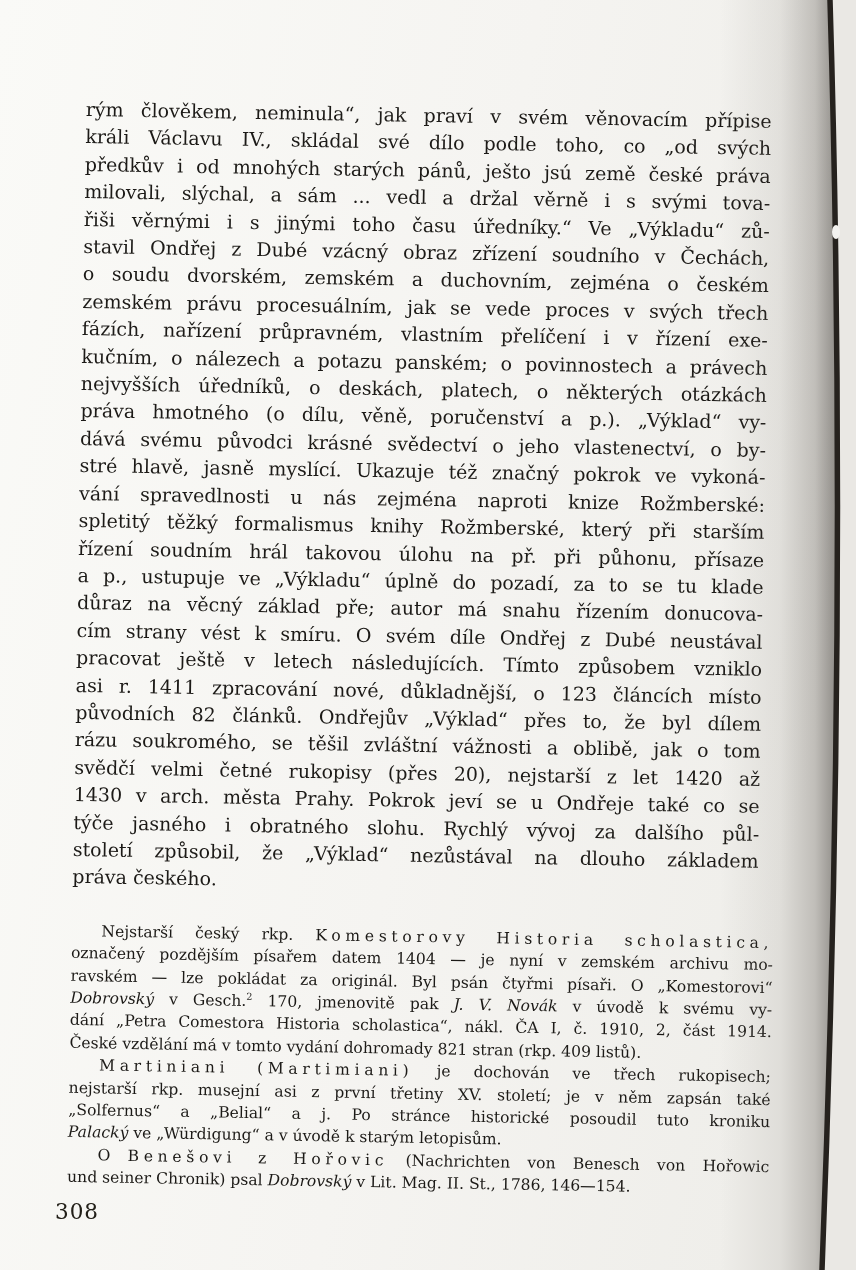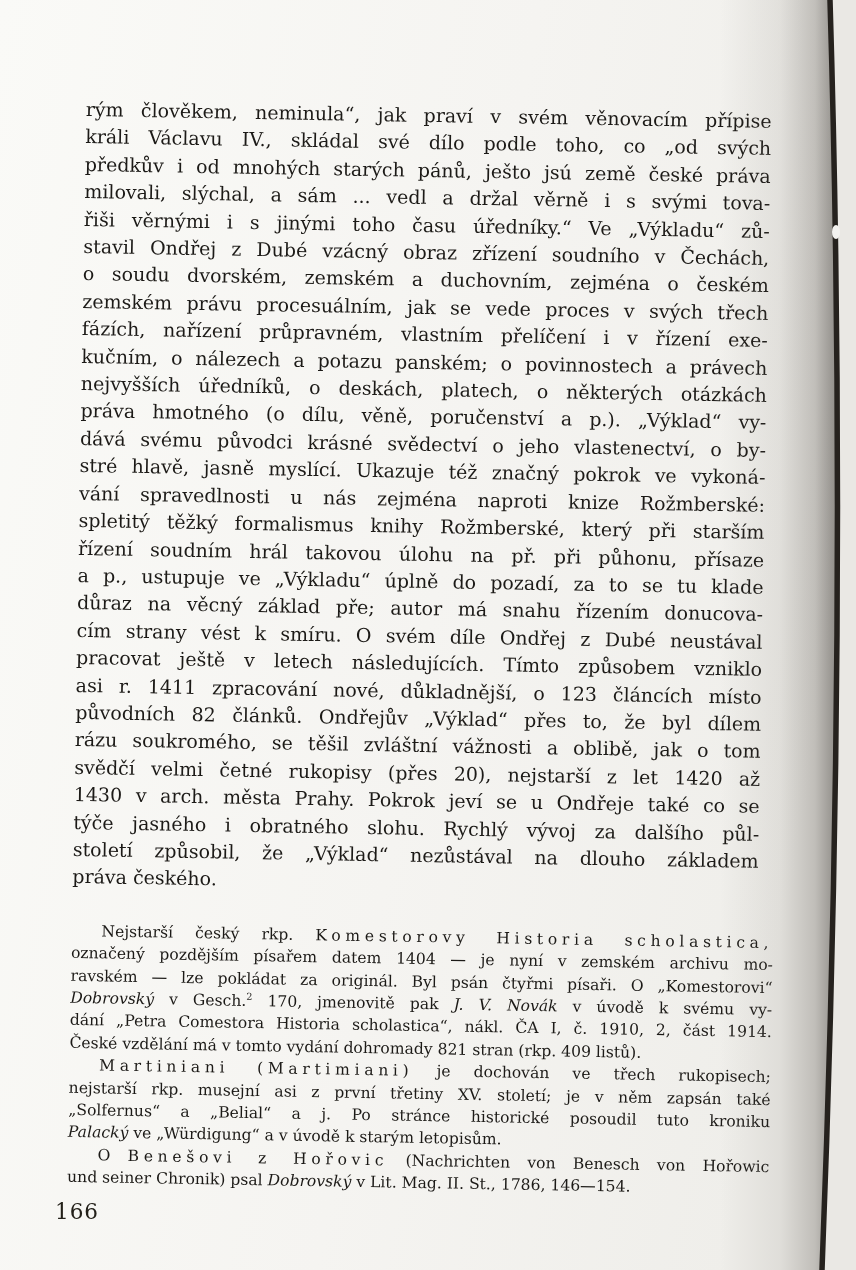--- a/index.html
+++ b/index.html
@@ -83,21 +83,21 @@
         <div class="tl"><span>nejstarší rkp. musejní asi z první třetiny XV. století; je v něm zapsán také</span></div>
         <div class="tl"><span>„Solfernus“ a „Belial“ a j. Po stránce historické posoudil tuto kroniku</span></div>
         <div class="tl tl-last"><span class="seg-italic">Palacký</span><span> ve „Würdigung“ a v úvodě k starým letopisům.</span></div>
       </div>
     <div class="fn">
         <div class="tl tl-ind"><span>O </span><span class="seg-spaced">Benešovi z Hořovic</span><span> (Nachrichten von Benesch von Hořowic</span></div>
         <div class="tl tl-last"><span>und seiner Chronik) psal </span><span class="seg-italic">Dobrovský</span><span> v Lit. Mag. II. St., 1786, 146—154.</span></div>
       </div>
   </div>
 
-  <div class="pageno">166</div>
+  <div class="pageno">308</div>
 
   <div class="gutter-shade"></div>
 
   <svg class="edge" viewBox="0 0 116 1270" preserveAspectRatio="none">
     <path d="M90,0 L116,0 L116,1270 L82,1270 C 102,760 100,330 90,0 Z" fill="#eae8e4"></path>
     <path d="M90,0 C 100,330 102,760 82,1270" fill="none" stroke="#26221e" stroke-width="5.5"></path>
     <ellipse cx="96" cy="232" rx="4" ry="7" fill="#f3f2ef"></ellipse>
   </svg>
 
 </div>

